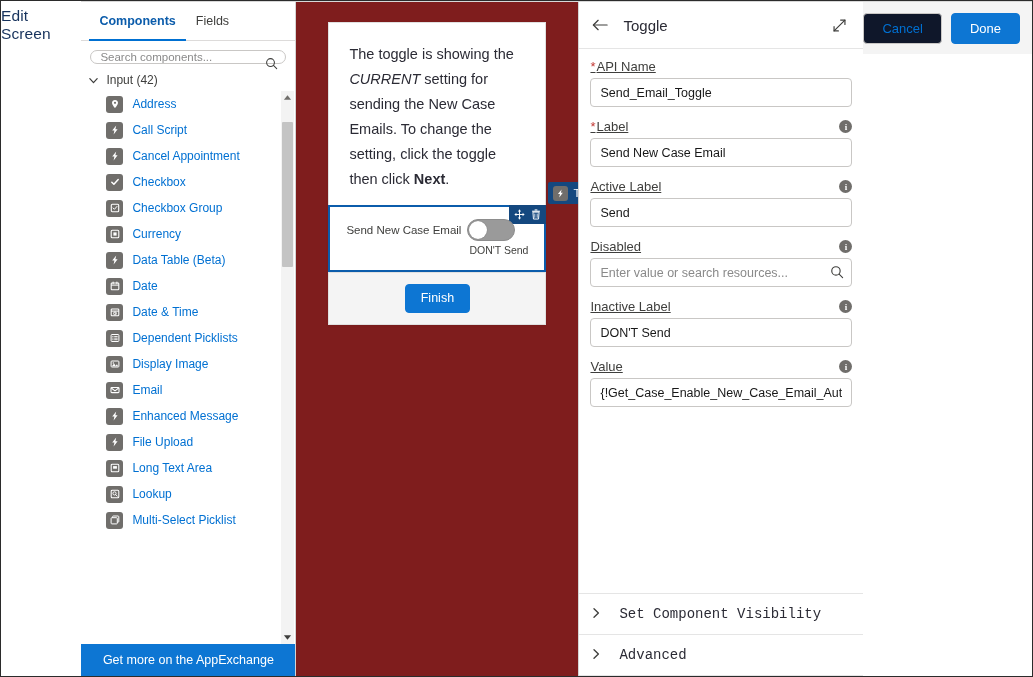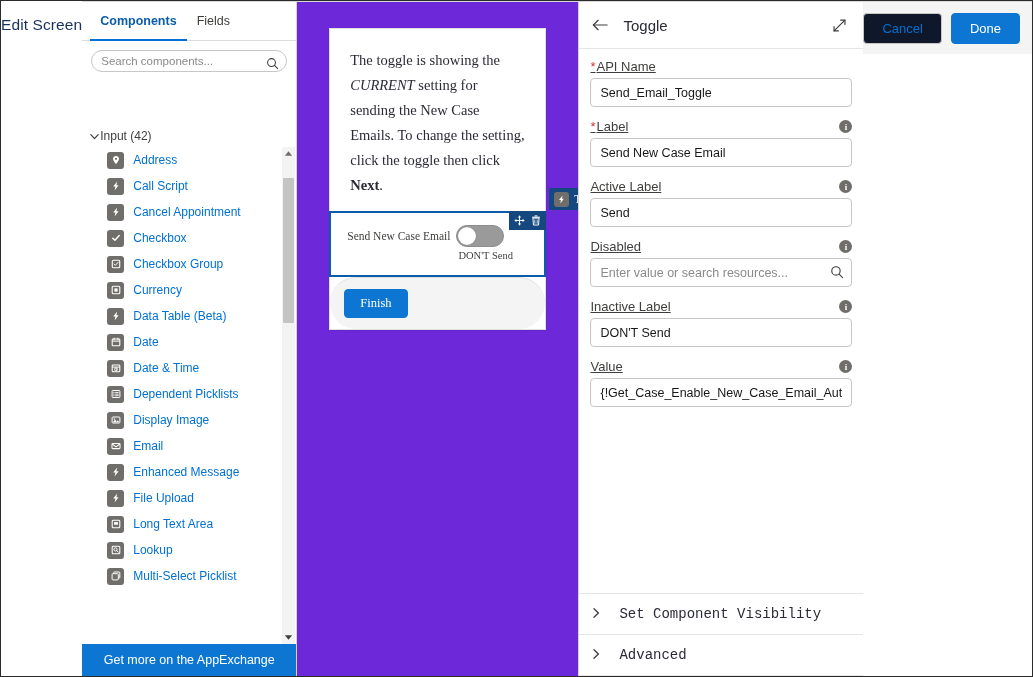--- a/index.html
+++ b/index.html
@@ -57,40 +57,39 @@
     border-bottom: 2px solid transparent;
     margin-bottom: -1px;
   }
   .palette-tab.active {
     color: #0b5cab; font-weight: bold;
     border-bottom-color: #0070d2;
   }
 
   .search-wrap { padding: 9px 9px 5px 9px; }
   .search-box {
-    position: relative; height: 22px;
+    position: relative; height: 14px;
     border: 1px solid #c9c7c5; border-radius: 12px;
     display: flex; align-items: center;
     background: #fff;
   }
   .search-box input {
     border: 0; outline: 0; flex: 1;
     font-size: 11.5px; color: #3e3e3c;
     padding: 0 24px 0 9px; height: 100%;
     font-family: inherit; background: transparent;
   }
   .search-box input::placeholder { color: #8a8a8a; }
   .search-ic { position: absolute; right: 7px; top: 5px; }
 
   .section-head {
-    display: flex; align-items: center; 
+    display: flex; align-items: center; gap: 7px;
     padding: 4px 9px 4px 7px;
     font-size: 12px; color: #3e3e3c;
     cursor: pointer;
-    margin-top: 48px;
   }
   .chev-down {
     width: 11px; height: 11px; flex: none;
   }
 
   .comp-scroll {
     flex: 1; overflow: hidden; position: relative;
     padding-right: 14px;
   }
   .comp-list { padding: 0; }
@@ -133,24 +132,23 @@
     height: 32px; min-height: 32px;
     background: #0d76d3;
     color: #ffffff; font-size: 12.5px;
     display: flex; align-items: center; justify-content: center;
     cursor: pointer;
   }
 
   
   .canvas-col {
     flex: 1; min-width: 0;
-    background: #6d28d9;
-    padding: 26px 32px;
+    background: #7f1d1d;
+    padding: 20px 32px;
     overflow: hidden;
-    font-family: Liberation Serif, serif;
   }
   .screen-card {
     background: #ffffff;
     border: 1px solid #e0e0e0;
     box-shadow: 0 1px 2px rgba(0,0,0,.08);
     width: 100%;
     position: relative;
   }
   .screen-text {
     padding: 19px 20px 13px 20px;
@@ -217,21 +215,21 @@
   .toggle-state {
     font-size: 10.5px; color: #3e3e3c;
     margin-top: 3px; padding-left: 2px;
     white-space: nowrap;
   }
 
   .screen-footer {
     background: #f4f4f4;
     border-top: 1px solid #e0e0e0;
     padding: 11px 14px;
-    display: flex; justify-content: flex-start; border-radius: 26px;
+    display: flex; justify-content: center;
   }
   .btn {
     font-family: inherit; font-size: 12.5px;
     border-radius: 4px; cursor: pointer;
     padding: 0 15px; height: 29px; line-height: 27px;
     border: 1px solid transparent;
   }
   .btn-brand {
     background: #0d76d3; color: #ffffff; border-color: #0d76d3;
   }

